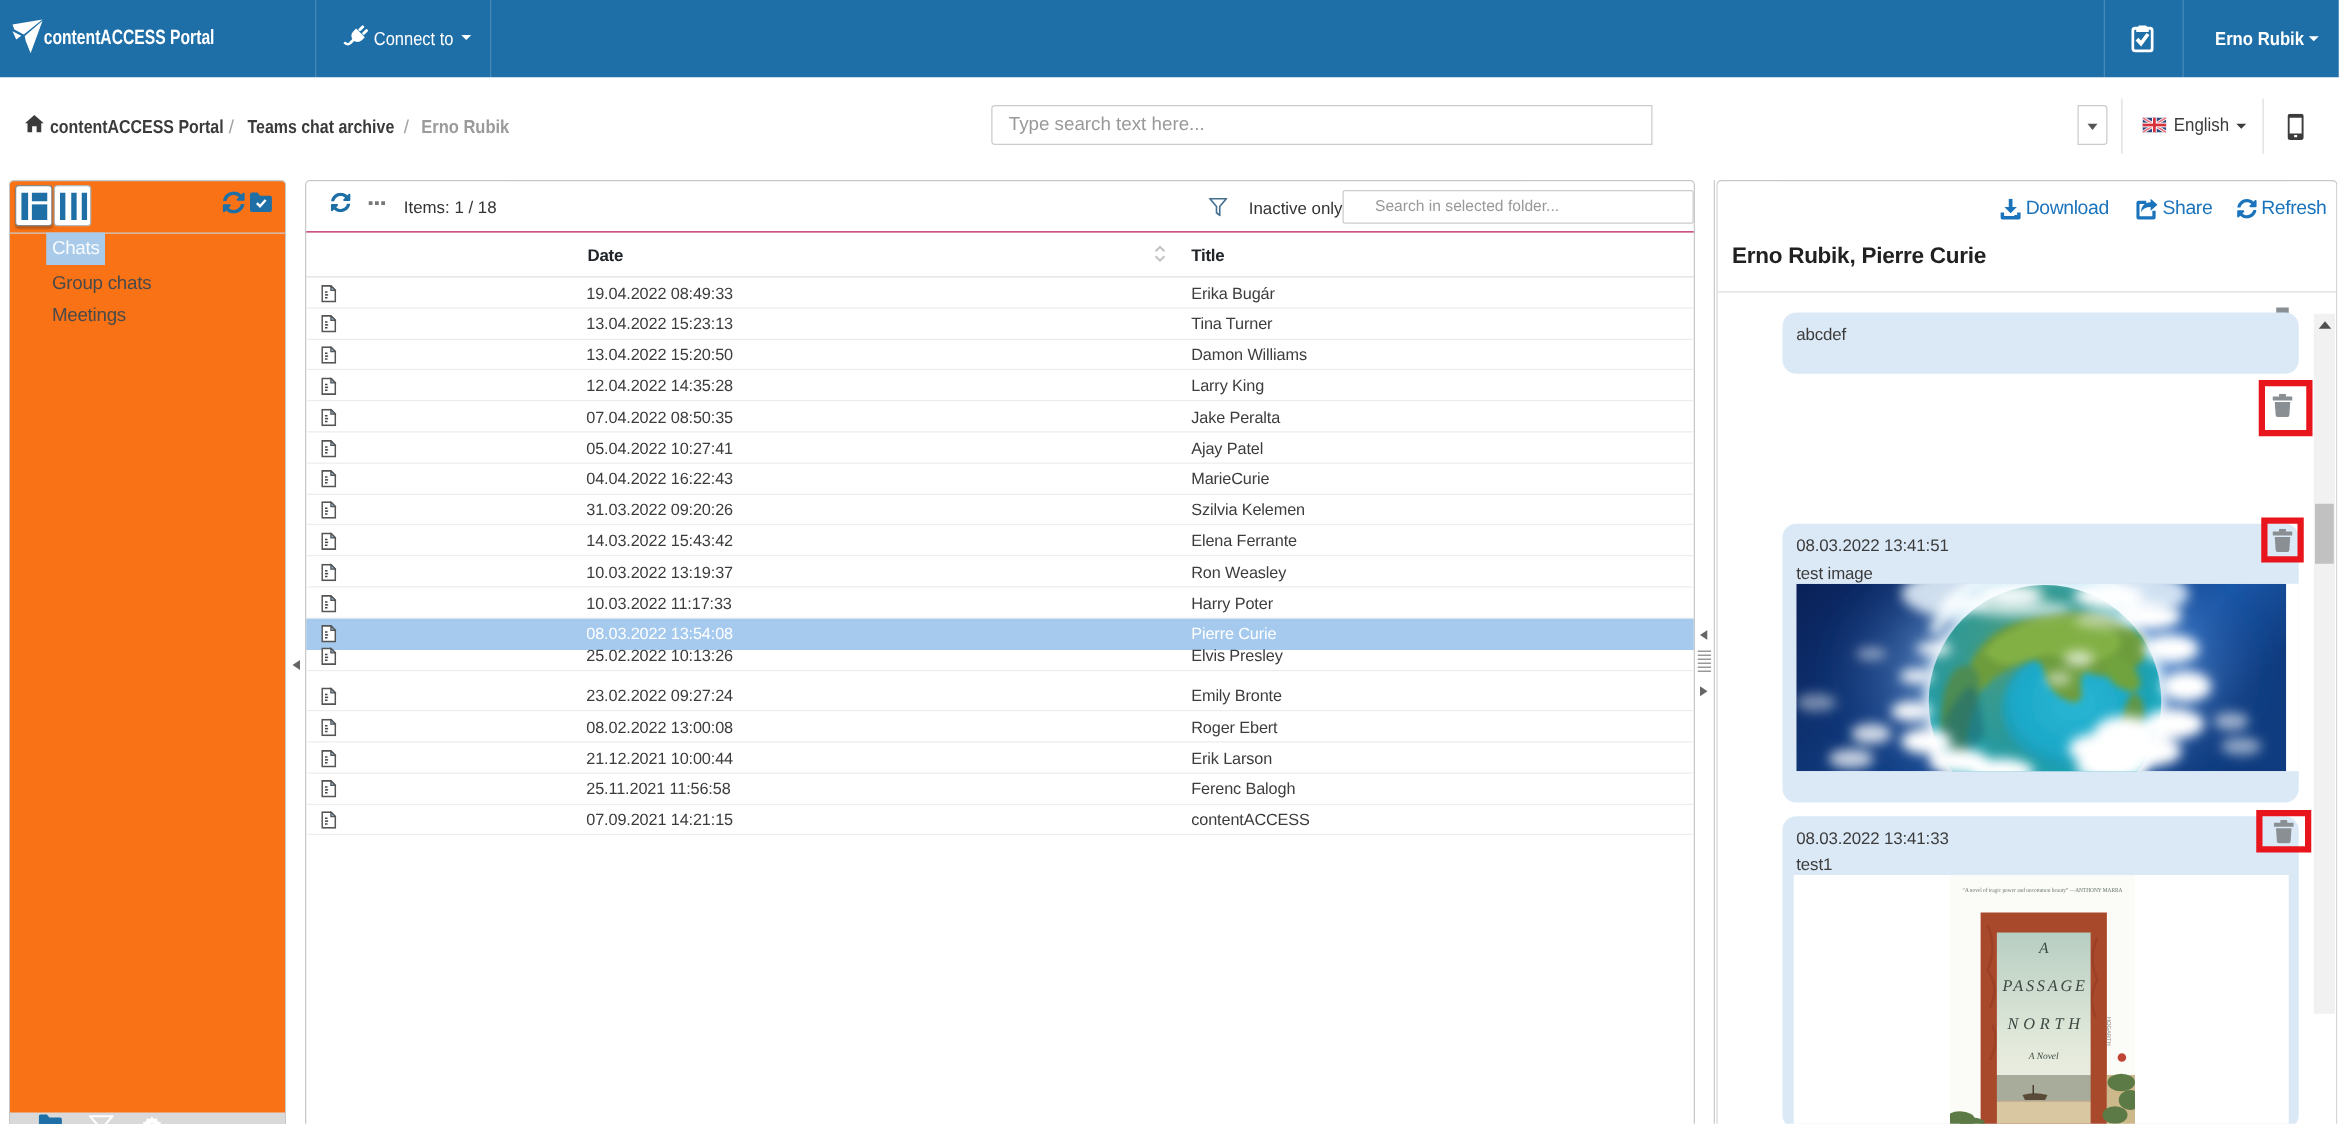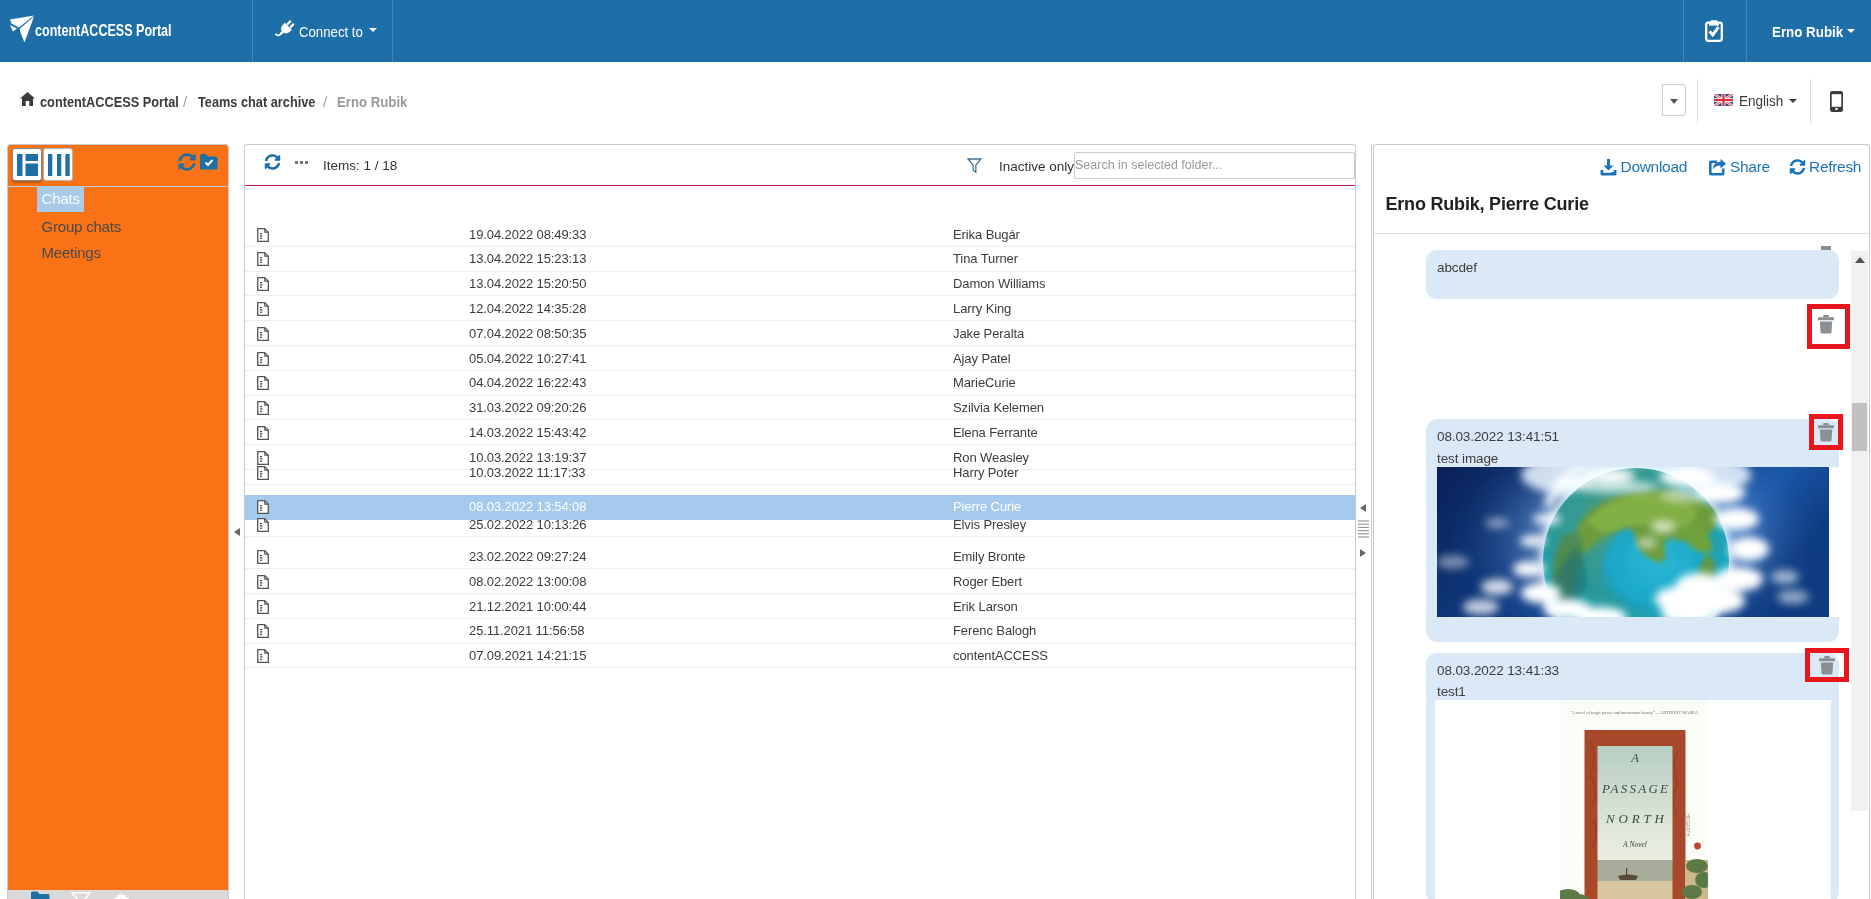--- a/index.html
+++ b/index.html
@@ -33,21 +33,21 @@
 .treeitem { position:absolute; left:29px; height:26px; line-height:26px; padding:0 4.5px; font-size:15px; color:#4a4a4a; letter-spacing:-0.2px; }
 #ti-chats { top:41px; background:#a9cbe9; color:#f8fbff; }
 #ti-group { top:69px; }
 #ti-meet { top:95px; }
 #side-gray { position:absolute; left:0px; top:745px; width:220px; height:10px; background:#d9d9d9; overflow:hidden; }
 
 #tablecard { position:absolute; left:244px; top:144px; width:1112px; height:755px; background:#fff; border:1px solid #c8c8c8; border-bottom:none; border-radius:4px 4px 0 0; }
 #toolbar { position:absolute; left:0; top:0; width:1110px; height:41px; border-bottom:1px solid #be185d; }
 #items-count { position:absolute; left:78px; top:13px; font-size:13.5px; color:#333; }
 #inactive-lbl { position:absolute; left:738px; top:14px; font-size:13.5px; color:#333;margin-left:16px; }
-#folder-search { position:absolute; left:829px; top:7px; width:281px; height:27px; border:1px solid #ccc; border-radius:2px; font-size:12.5px; color:#999; line-height:25px; padding-left:0; }
+#folder-search { position:absolute; left:829px; top:7px; width:281px; height:27px; border:1px solid #ccc; border-radius:2px; font-size:12.5px; color:#999; line-height:25px; padding-left:25px; }
 #thead { position:absolute; left:0; top:41px; width:1110px; height:36px; border-bottom:1px solid #dee2e6; font-weight:bold; font-size:13.5px; color:#212529; }
 #thead .h-date { position:absolute; left:225px; top:11px; letter-spacing:-0.2px; }
 #thead .h-title { position:absolute; left:708px; top:11px; letter-spacing:-0.2px; }
 .row { position:absolute; left:0; width:1110px; height:24.8px; border-bottom:1px solid #ededed; font-size:13px; color:#3c3c3c; }
 .row .d { position:absolute; left:224px; top:4.5px; letter-spacing:-0.1px; }
 .row .t { position:absolute; left:708px; top:4.5px; letter-spacing:-0.1px; }
 .row.sel { background:#a6caee; color:#fff; border-bottom-color:#a6caee; }
 .row svg.doc { position:absolute; left:12px; top:5.5px; }
 
 #splitter { position:absolute; left:1356px; top:144px; width:15.5px; height:755px; background:#fff; border-right:1px solid #ccc; }
@@ -102,20 +102,21 @@
 
 <div id="crumbs">
   <svg class="abs" style="left:20px;top:30px" width="15" height="14" viewBox="0 0 15 14">
     <path d="M7.5 0 L15 6.5 13 6.5 13 14 9.3 14 9.3 9 5.7 9 5.7 14 2 14 2 6.5 0 6.5 Z" fill="#3b3b3b"></path>
   </svg>
   <div class="crumb" style="left:40px">contentACCESS Portal</div>
   <div class="crumb sep" style="left:183px">/</div>
   <div class="crumb" style="left:198px">Teams chat archive</div>
   <div class="crumb sep" style="left:323px">/</div>
   <div class="crumb last" style="left:337px">Erno Rubik</div>
+  <div id="search-input">Type search text here...</div>
   <div id="search-caret">
       <div class="c"></div>
     </div>
   <div class="vsep" style="left:1697px"></div>
   <svg class="abs" style="left:1714px;top:32px" width="19" height="12" viewBox="0 0 19 12">
     <rect width="19" height="12" fill="#31497d"></rect>
     <path d="M0,0 L19,12 M19,0 L0,12" stroke="#fff" stroke-width="2.6"></path>
     <path d="M0,0 L19,12 M19,0 L0,12" stroke="#e8707a" stroke-width="1.2"></path>
     <rect x="7.6" width="3.8" height="12" fill="#fff"></rect>
     <rect y="4.1" width="19" height="3.8" fill="#fff"></rect>
@@ -183,20 +184,28 @@
     <div class="abs" style="left:50px;top:16px;width:3px;height:3px;background:#777"></div>
     <div class="abs" style="left:55px;top:16px;width:3px;height:3px;background:#777"></div>
     <div class="abs" style="left:60px;top:16px;width:3px;height:3px;background:#777"></div>
     <div id="items-count">Items: 1 / 18</div>
     <svg class="abs" style="left:722px;top:13px" width="15" height="15" viewBox="0 0 15 15">
       <path d="M1 1 h13 l-5.2 6.2 v7 l-2.6 -2 v-5 z" fill="none" stroke="#45708f" stroke-width="1.3"></path>
     </svg>
     <div id="inactive-lbl">Inactive only</div>
     <div id="folder-search">Search in selected folder...</div>
   </div>
+  <div id="thead">
+    <span class="h-date">Date</span>
+    <svg class="abs" style="left:678px;top:10px" width="10" height="14" viewBox="0 0 10 14">
+      <polyline points="1.5,5 5,1.5 8.5,5" fill="none" stroke="#c2c2c2" stroke-width="1.6"></polyline>
+      <polyline points="1.5,9 5,12.5 8.5,9" fill="none" stroke="#c2c2c2" stroke-width="1.6"></polyline>
+    </svg>
+    <span class="h-title">Title</span>
+  </div>
   <div id="rows">
 <div class="row" style="top:77.0px">
         <svg class="doc" width="12" height="14" viewBox="0 0 12 14">
           <path d="M0.7 0.7 h7 l3.6 3.6 v9 h-10.6 z" fill="#fff" stroke="#555" stroke-width="1.3"></path>
           <path d="M7.7 0.7 l3.6 3.6 h-3.6 z" fill="#8fb6d8" stroke="#555" stroke-width="1"></path>
           <rect x="3" y="5" width="2" height="1.2" fill="#444"></rect>
           <rect x="3" y="7.3" width="2.5" height="1.2" fill="#444"></rect>
           <rect x="3" y="9.6" width="2" height="1.2" fill="#444"></rect>
         </svg>
         <span class="d">19.04.2022 08:49:33</span>
@@ -294,21 +303,21 @@
         <svg class="doc" width="12" height="14" viewBox="0 0 12 14">
           <path d="M0.7 0.7 h7 l3.6 3.6 v9 h-10.6 z" fill="#fff" stroke="#555" stroke-width="1.3"></path>
           <path d="M7.7 0.7 l3.6 3.6 h-3.6 z" fill="#8fb6d8" stroke="#555" stroke-width="1"></path>
           <rect x="3" y="5" width="2" height="1.2" fill="#444"></rect>
           <rect x="3" y="7.3" width="2.5" height="1.2" fill="#444"></rect>
           <rect x="3" y="9.6" width="2" height="1.2" fill="#444"></rect>
         </svg>
         <span class="d">10.03.2022 13:19:37</span>
         <span class="t">Ron Weasley</span>
       </div>
-<div class="row" style="top:315px">
+<div class="row" style="top:325.0px">
         <svg class="doc" width="12" height="14" viewBox="0 0 12 14">
           <path d="M0.7 0.7 h7 l3.6 3.6 v9 h-10.6 z" fill="#fff" stroke="#555" stroke-width="1.3"></path>
           <path d="M7.7 0.7 l3.6 3.6 h-3.6 z" fill="#8fb6d8" stroke="#555" stroke-width="1"></path>
           <rect x="3" y="5" width="2" height="1.2" fill="#444"></rect>
           <rect x="3" y="7.3" width="2.5" height="1.2" fill="#444"></rect>
           <rect x="3" y="9.6" width="2" height="1.2" fill="#444"></rect>
         </svg>
         <span class="d">10.03.2022 11:17:33</span>
         <span class="t">Harry Poter</span>
       </div>

